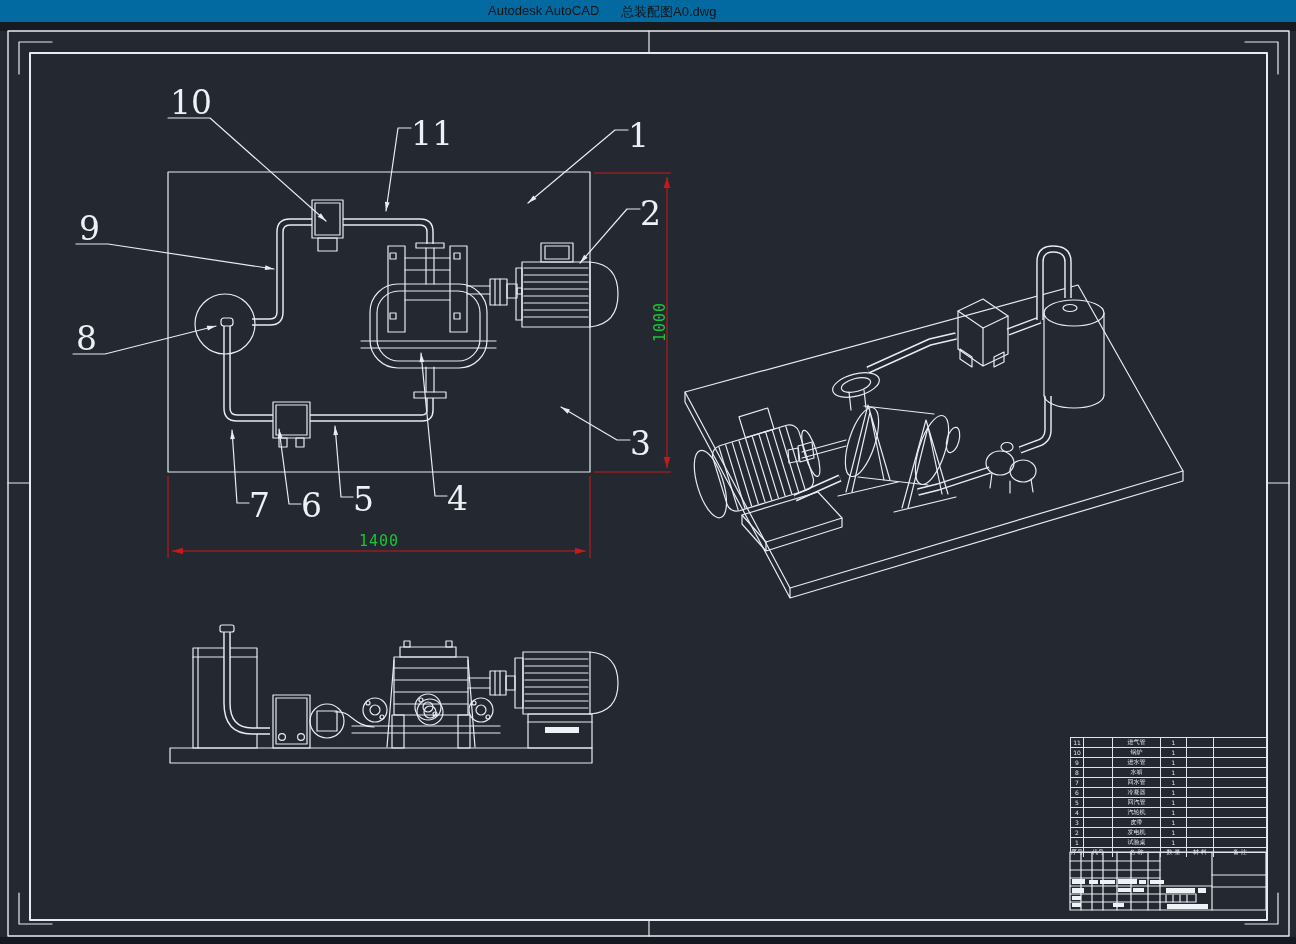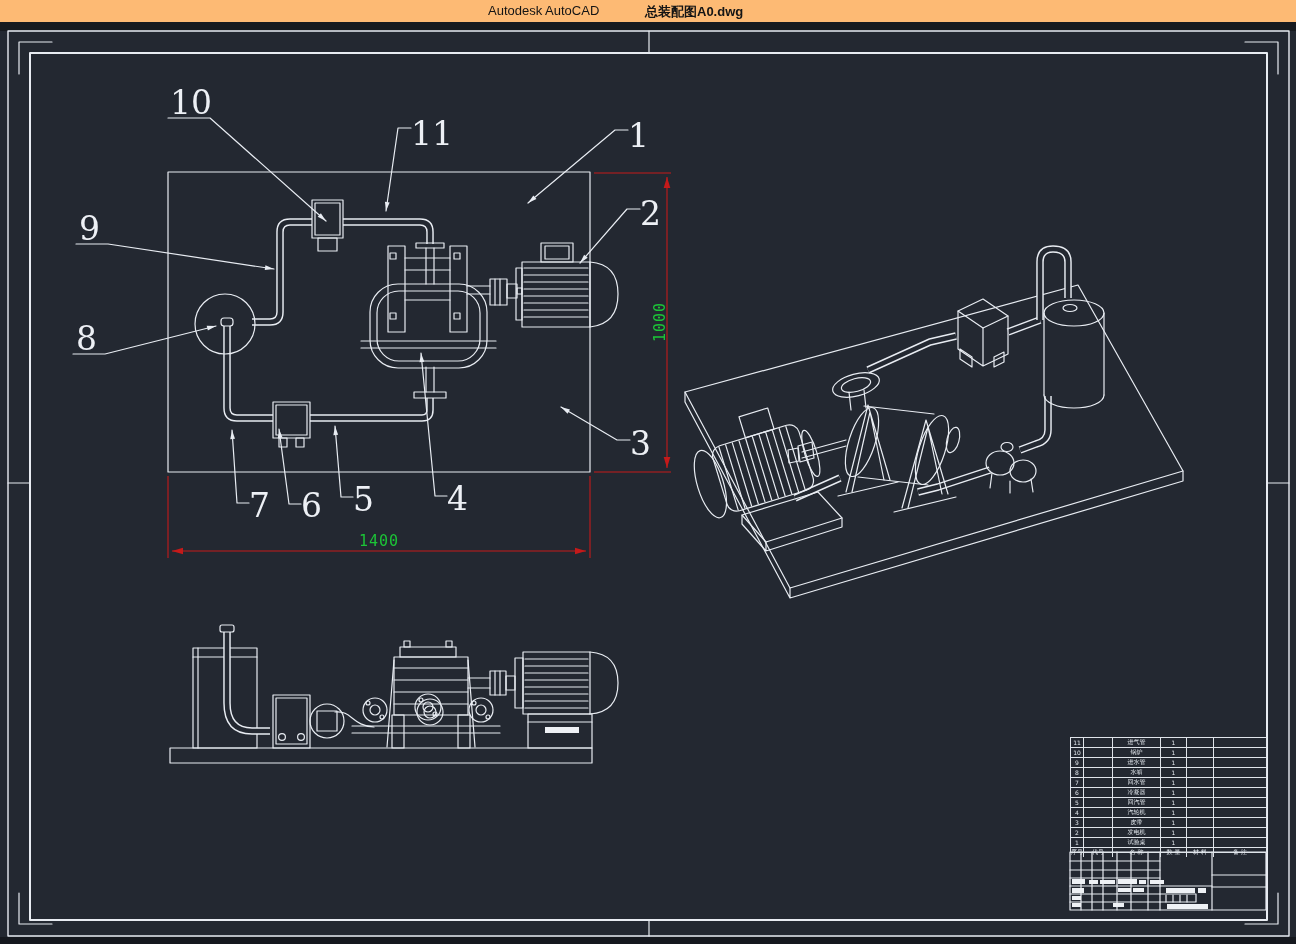--- a/index.html
+++ b/index.html
@@ -1,21 +1,21 @@
 <!DOCTYPE html>
 <html><head>
 <meta charset="utf-8">
 <style>
   html,body{margin:0;padding:0;background:#000;}
   #screen{position:relative;width:1296px;height:944px;overflow:hidden;background:#232831;
           font-family:"Liberation Sans",sans-serif;}
-  .titlebar{position:absolute;left:0;top:0;width:1296px;height:22px;background:#fdba74;
+  .titlebar{position:absolute;left:0;top:0;width:1296px;height:22px;background:#0369a1;
             color:#141414;font:13px "Liberation Sans",sans-serif;}
   .titlebar .app{position:absolute;left:488px;top:3px;}
-  .titlebar .doc{position:absolute;left:645px;top:3px;font-weight:bold;}
+  .titlebar .doc{position:absolute;left:621px;top:3px;}
   svg{position:absolute;left:0;top:0;}
   g.ln{stroke:#e8ecf2;fill:none;stroke-width:1.2;stroke-linejoin:round;stroke-linecap:round;}
   .thick{stroke-width:2;}
   .pw{stroke:#e8ecf2;fill:none;stroke-width:7.5;stroke-linejoin:round;stroke-linecap:butt;}
   .pb{stroke:#232831;fill:none;stroke-width:4.6;stroke-linejoin:round;stroke-linecap:butt;}
   .red{stroke:#c51a1a;fill:none;stroke-width:1.1;}
   .whf{fill:#eef1f5;stroke:none;}
   .callout{font:33px "DejaVu Serif",serif;fill:#edf0f5;stroke:none;}
   .dimtxt{font:15px "DejaVu Sans Mono",monospace;fill:#1cc437;stroke:none;letter-spacing:1px;}
   

